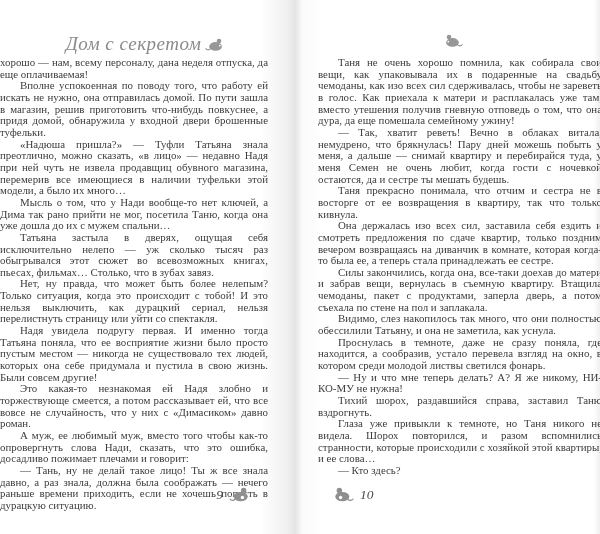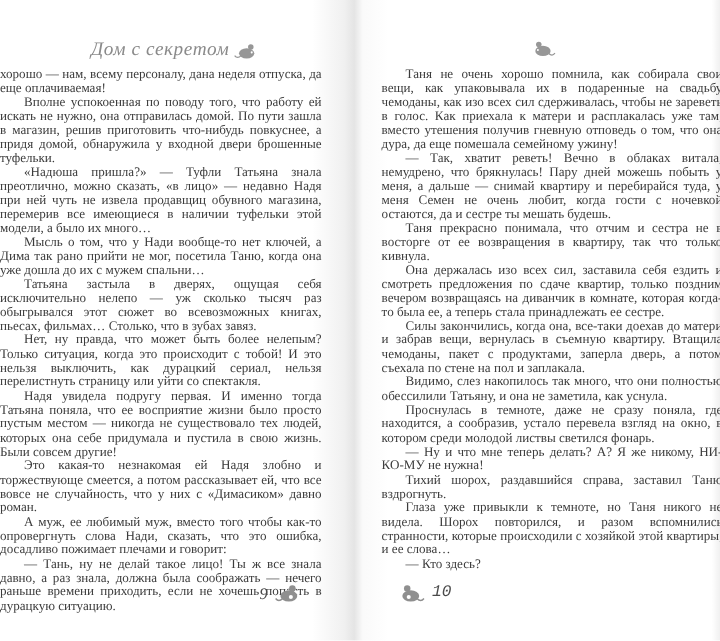--- a/index.html
+++ b/index.html
@@ -6,37 +6,37 @@
   .spread{
     position:relative;width:600px;height:534px;background:#ffffff;
     overflow:hidden;font-family:"Liberation Serif","DejaVu Serif",serif;
   }
   .page{position:absolute;top:0;height:534px;}
   .page-left{left:0;width:295px;}
   .page-right{left:295px;width:305px;}
   .running-head{
     position:absolute;top:33px;left:0;width:290px;
     display:flex;justify-content:center;align-items:center;gap:3px;
-    font-style:italic;font-size:16px;letter-spacing:0.5px;color:#8a8a8a;
+    font-style:italic;font-size:19px;letter-spacing:0.5px;color:#8a8a8a;
   }
   .page-right .running-head{left:14px;}
   .body-text{
     position:absolute;top:57px;text-align:justify;
     font-size:10.9px;line-height:11.65px;color:#3c3c3c;
   }
   .page-left .body-text{left:0;width:268px;}
   .page-right .body-text{left:23px;width:284px;}
   .body-text p{margin:0;text-indent:20px;}
   .body-text p.no-indent{text-indent:0;}
   .footer{
     position:absolute;top:486px;display:flex;align-items:center;gap:5px;
     font-style:italic;font-size:13.5px;color:#4a4a4a;
   }
   .page-left .footer{left:0;width:250px;justify-content:flex-end;}
-  .page-right .footer{left:38px;justify-content:flex-start;font-family:Liberation Mono, monospace;}
+  .page-right .footer{left:38px;justify-content:flex-start;}
   .mouse{display:inline-block;}
   .mouse svg{display:block;}
   .gutter-shadow{
     position:absolute;left:260px;top:0;width:64px;height:534px;pointer-events:none;
     background:linear-gradient(to right,
       rgba(255,255,255,0) 0%,
       rgba(110,110,110,0.10) 42%,
       rgba(90,90,90,0.16) 55%,
       rgba(150,150,150,0.05) 66%,
       rgba(255,255,255,0) 100%);

